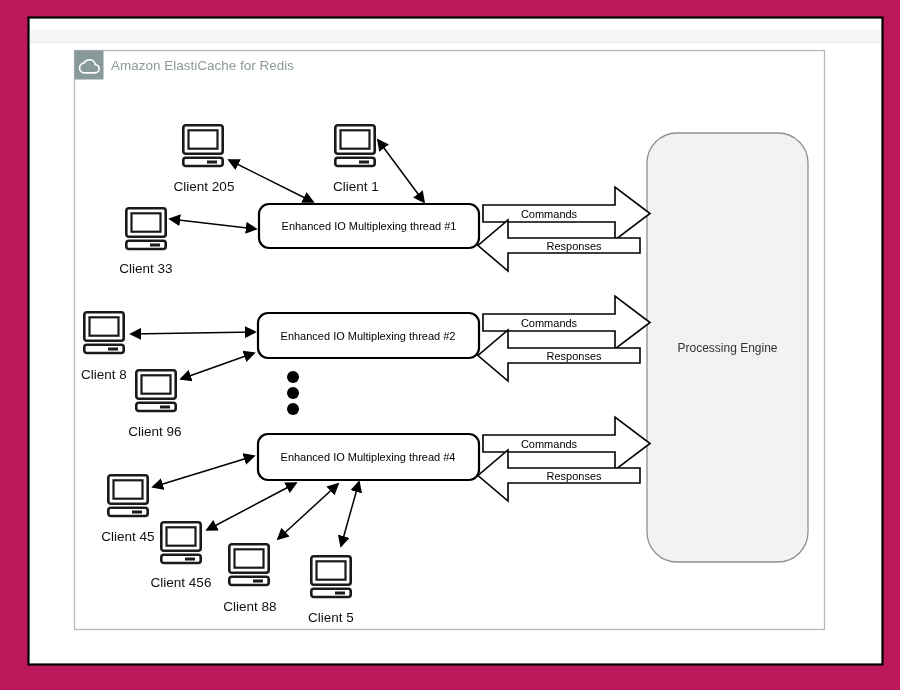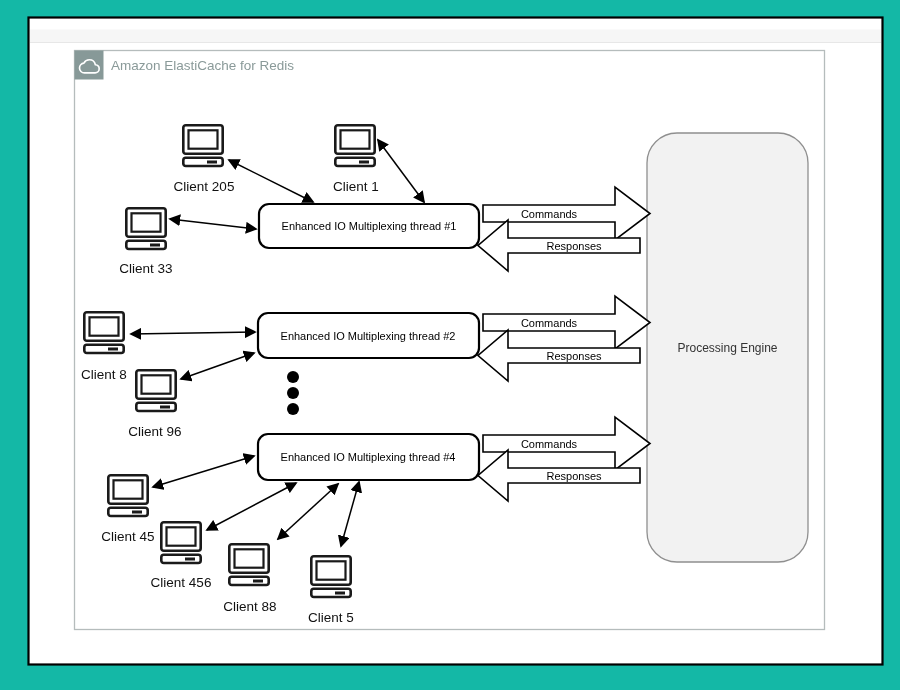--- a/index.html
+++ b/index.html
@@ -1,16 +1,16 @@
 <!DOCTYPE html>
 <html><head>
 <meta charset="utf-8">
 <style>
   html,body{margin:0;padding:0;background:#ffffff;}
-  .stage{position:relative;width:900px;height:690px;background:#14b8a6;overflow:hidden;
+  .stage{position:relative;width:900px;height:690px;background:#be185d;overflow:hidden;
          font-family:"Liberation Sans", sans-serif;text-align:center;}
   svg{position:absolute;left:0;top:0;}
   text{font-family:"Liberation Sans", sans-serif;}
   .client-label{font-size:13.5px;fill:#111111;}
   .thread-label{font-size:11px;fill:#000000;}
   .flow-label{font-size:11px;fill:#000000;}
   .engine-label{font-size:12px;fill:#333333;}
   .title-label{font-size:13.5px;}
 </style>
 </head>

